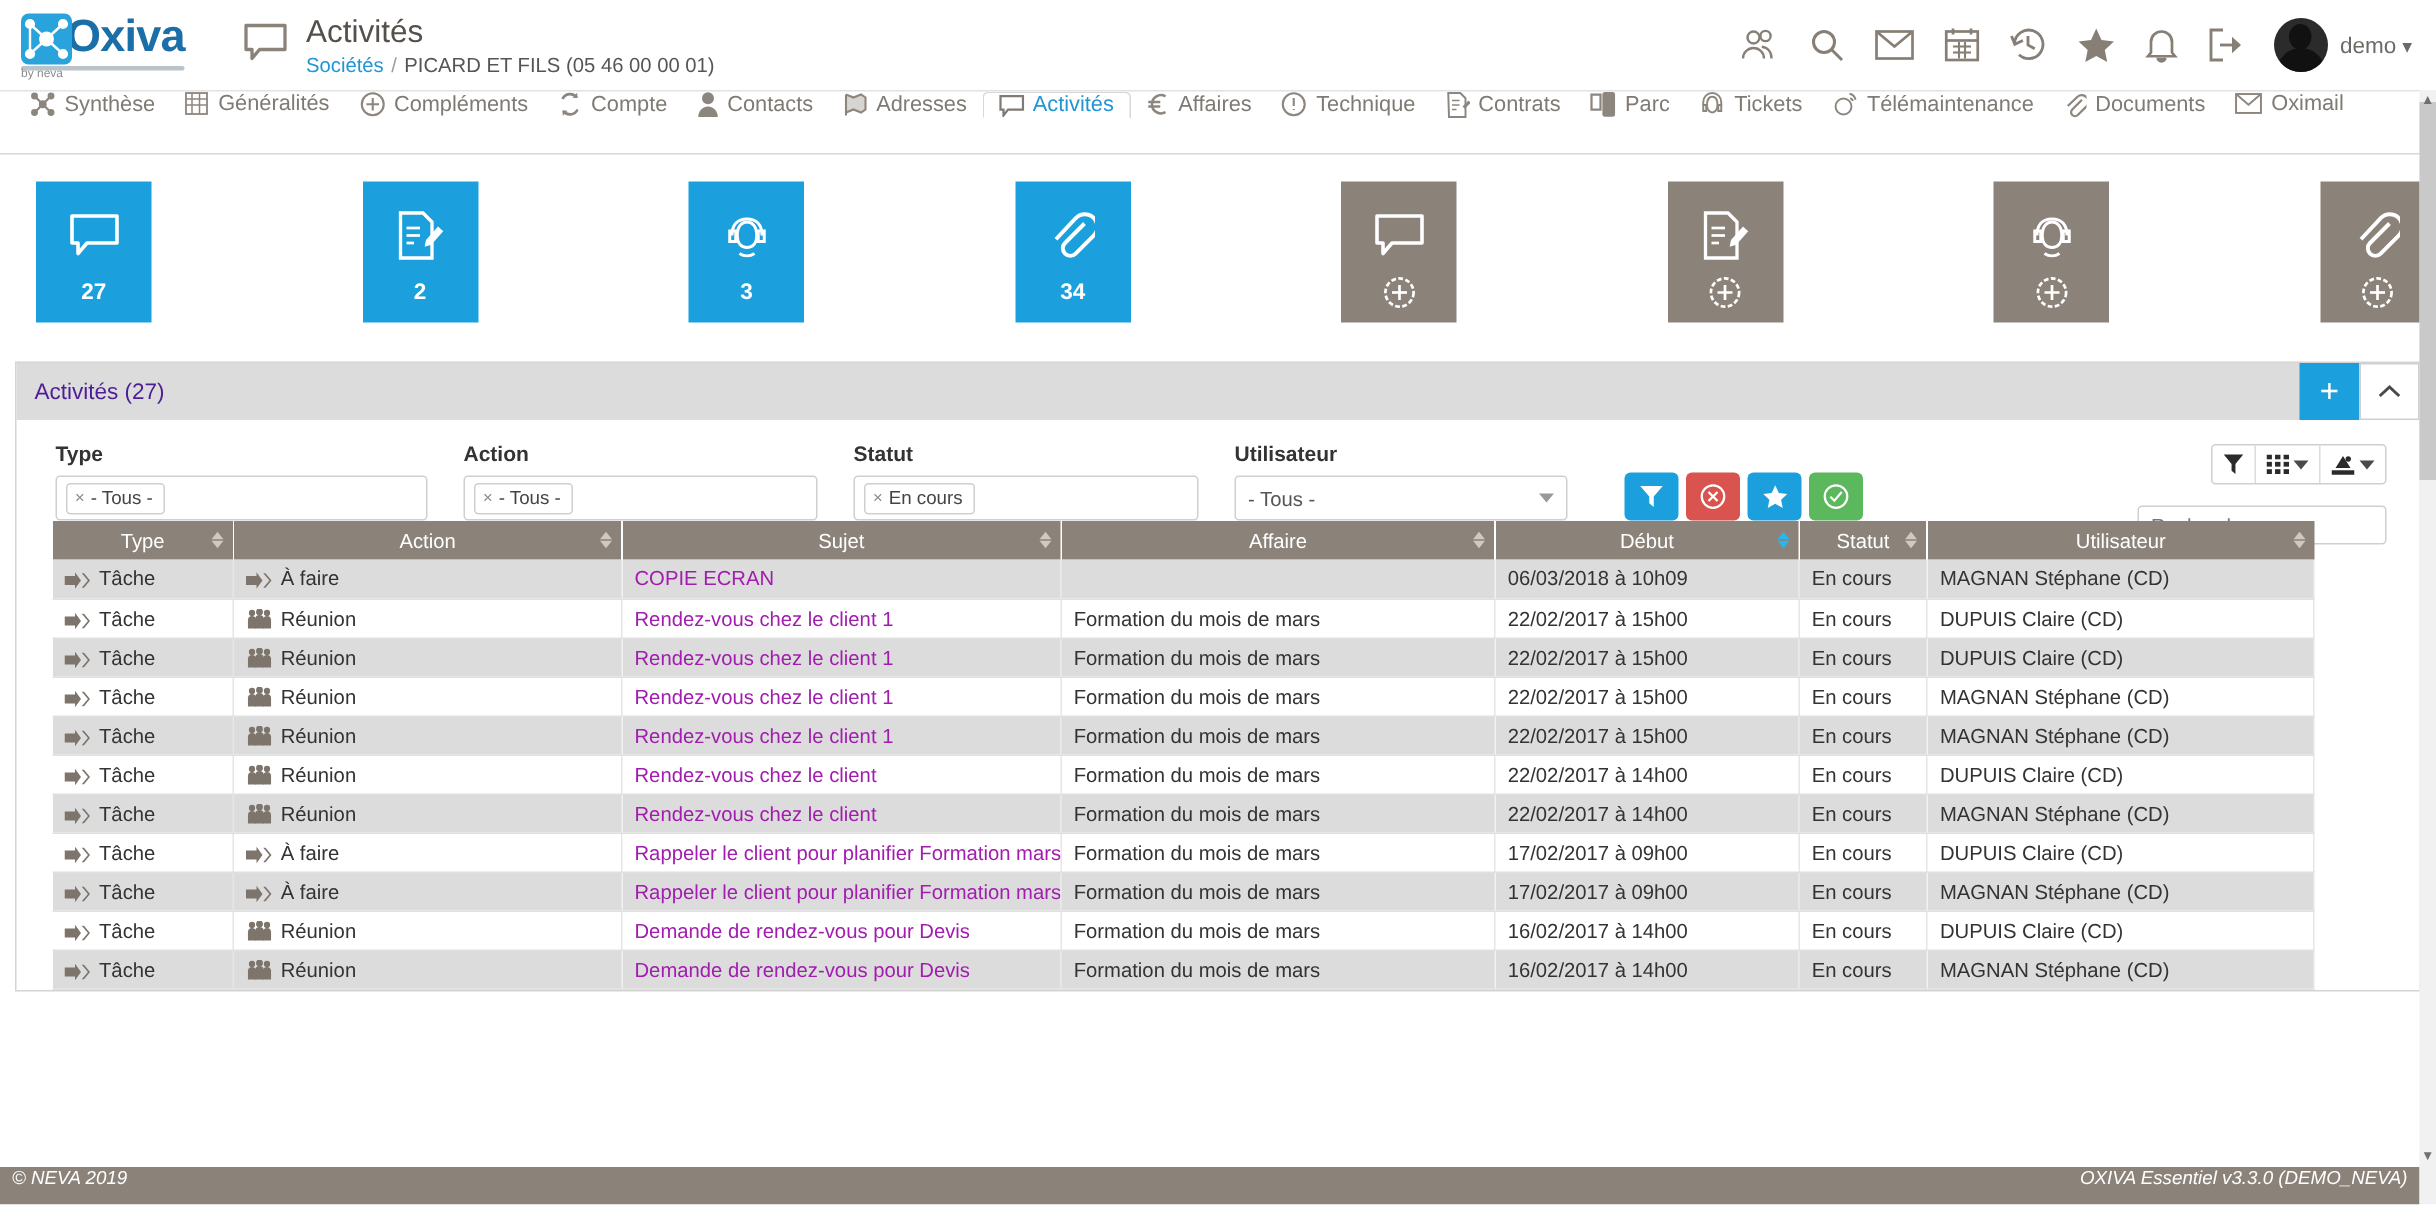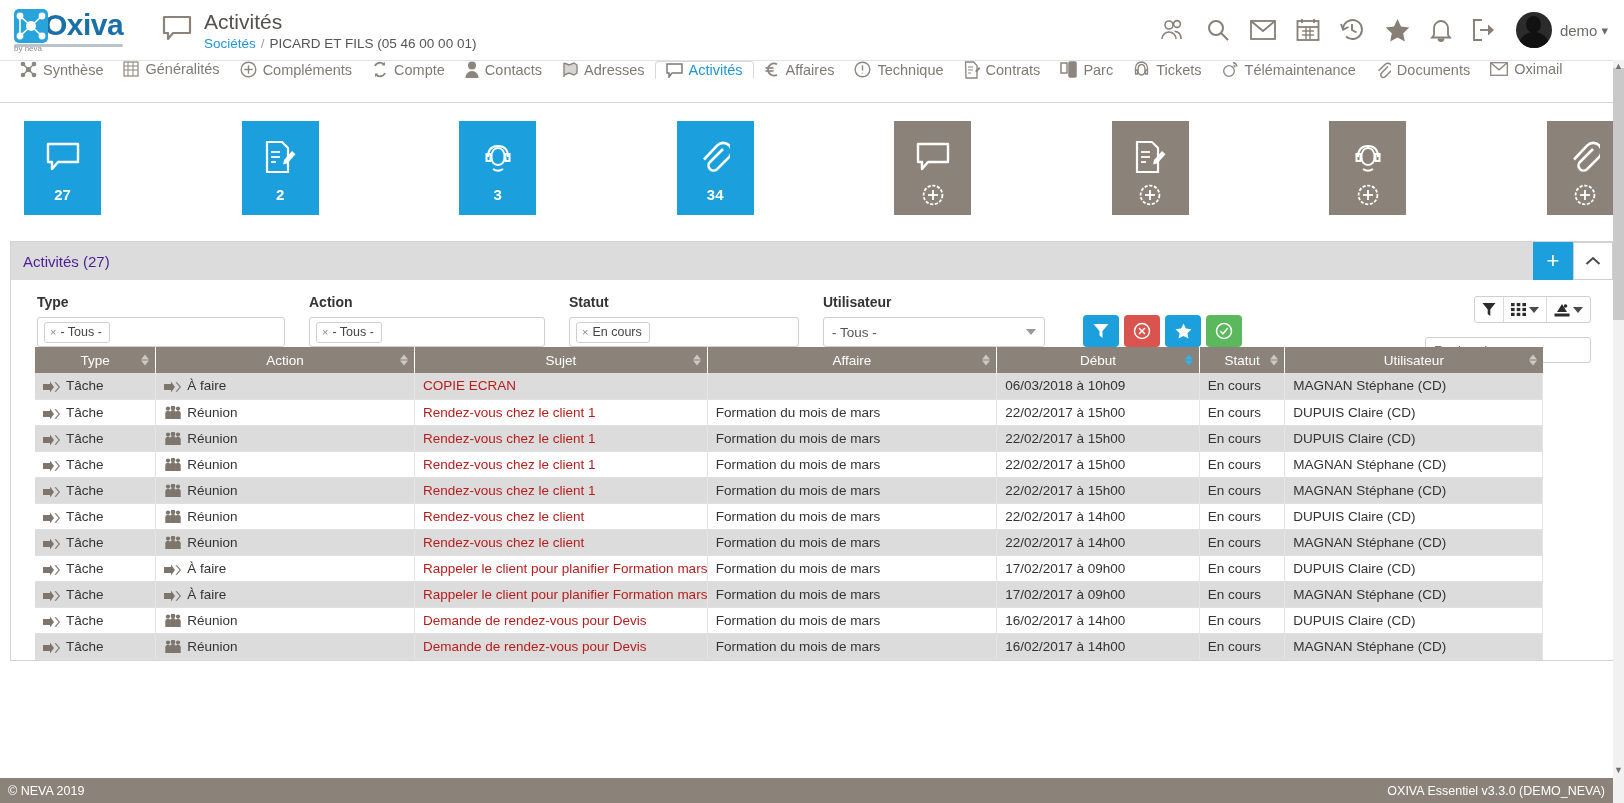--- a/index.html
+++ b/index.html
@@ -86,25 +86,25 @@
   thead th { background:#8b8279; color:#fff; font-size:13.5px; font-weight:normal; height:26px; border-right:1px solid #fff; position:relative; padding:0 6px;}
   thead th:last-child { border-right:none; }
   .sortwrap { position:absolute; right:6px; top:50%; transform:translateY(-50%); display:flex; flex-direction:column; gap:1px;}
   .sort-up { width:0;height:0;border-left:4px solid transparent;border-right:4px solid transparent;border-bottom:5px solid #cfc9c3;}
   .sort-dn { width:0;height:0;border-left:4px solid transparent;border-right:4px solid transparent;border-top:5px solid #cfc9c3;}
   .sortwrap.active .sort-up { border-bottom-color:#29b6f0; }
   .sortwrap.active .sort-dn { border-top-color:#29b6f0; }
   tbody td { height:26px; font-size:13.5px; color:#333; border-right:1px solid #e6e6e6; border-bottom:1px solid #e0e0e0; padding:0 8px; white-space:nowrap; overflow:hidden; }
   tbody tr.odd td { background:#dcdcdc; }
   tbody tr.even td { background:#fff; }
-  tbody td.link a { color:#b91c1c; text-decoration:none; }
+  tbody td.link a { color:#a21caf; text-decoration:none; }
   .cellicon { display:inline-flex; vertical-align:-3px; margin-right:5px; color:#7d756c;}
 
   
-  .footer { position:absolute; bottom:0; left:0; width:1613px; height:25px; background:#8b8279; color:#fff; font-size:12.5px; display:flex; align-items:center; justify-content:space-between; padding:0 8px; }
+  .footer { position:absolute; bottom:0; left:0; width:1613px; height:25px; background:#8b8279; color:#fff; font-size:12.5px; display:flex; align-items:flex-start; justify-content:space-between; padding:0 8px;font-style:italic; }
 
   
   .pagescroll { position:absolute; right:0; top:60px; width:11px; height:743px; background:#f1f1f1; }
   .pagescroll .thumb { position:absolute; top:8px; left:0; width:11px; height:252px; background:#c9c9c9; }
   .scroll-arrow-top { position:absolute; right:0; top:62px; width:11px; text-align:center; font-size:9px; color:#707070; line-height:9px;}
   .scroll-arrow-bot { position:absolute; right:0; bottom:28px; width:11px; text-align:center; font-size:9px; color:#707070; line-height:9px;}
 </style>
 </head>
 <body>
 

